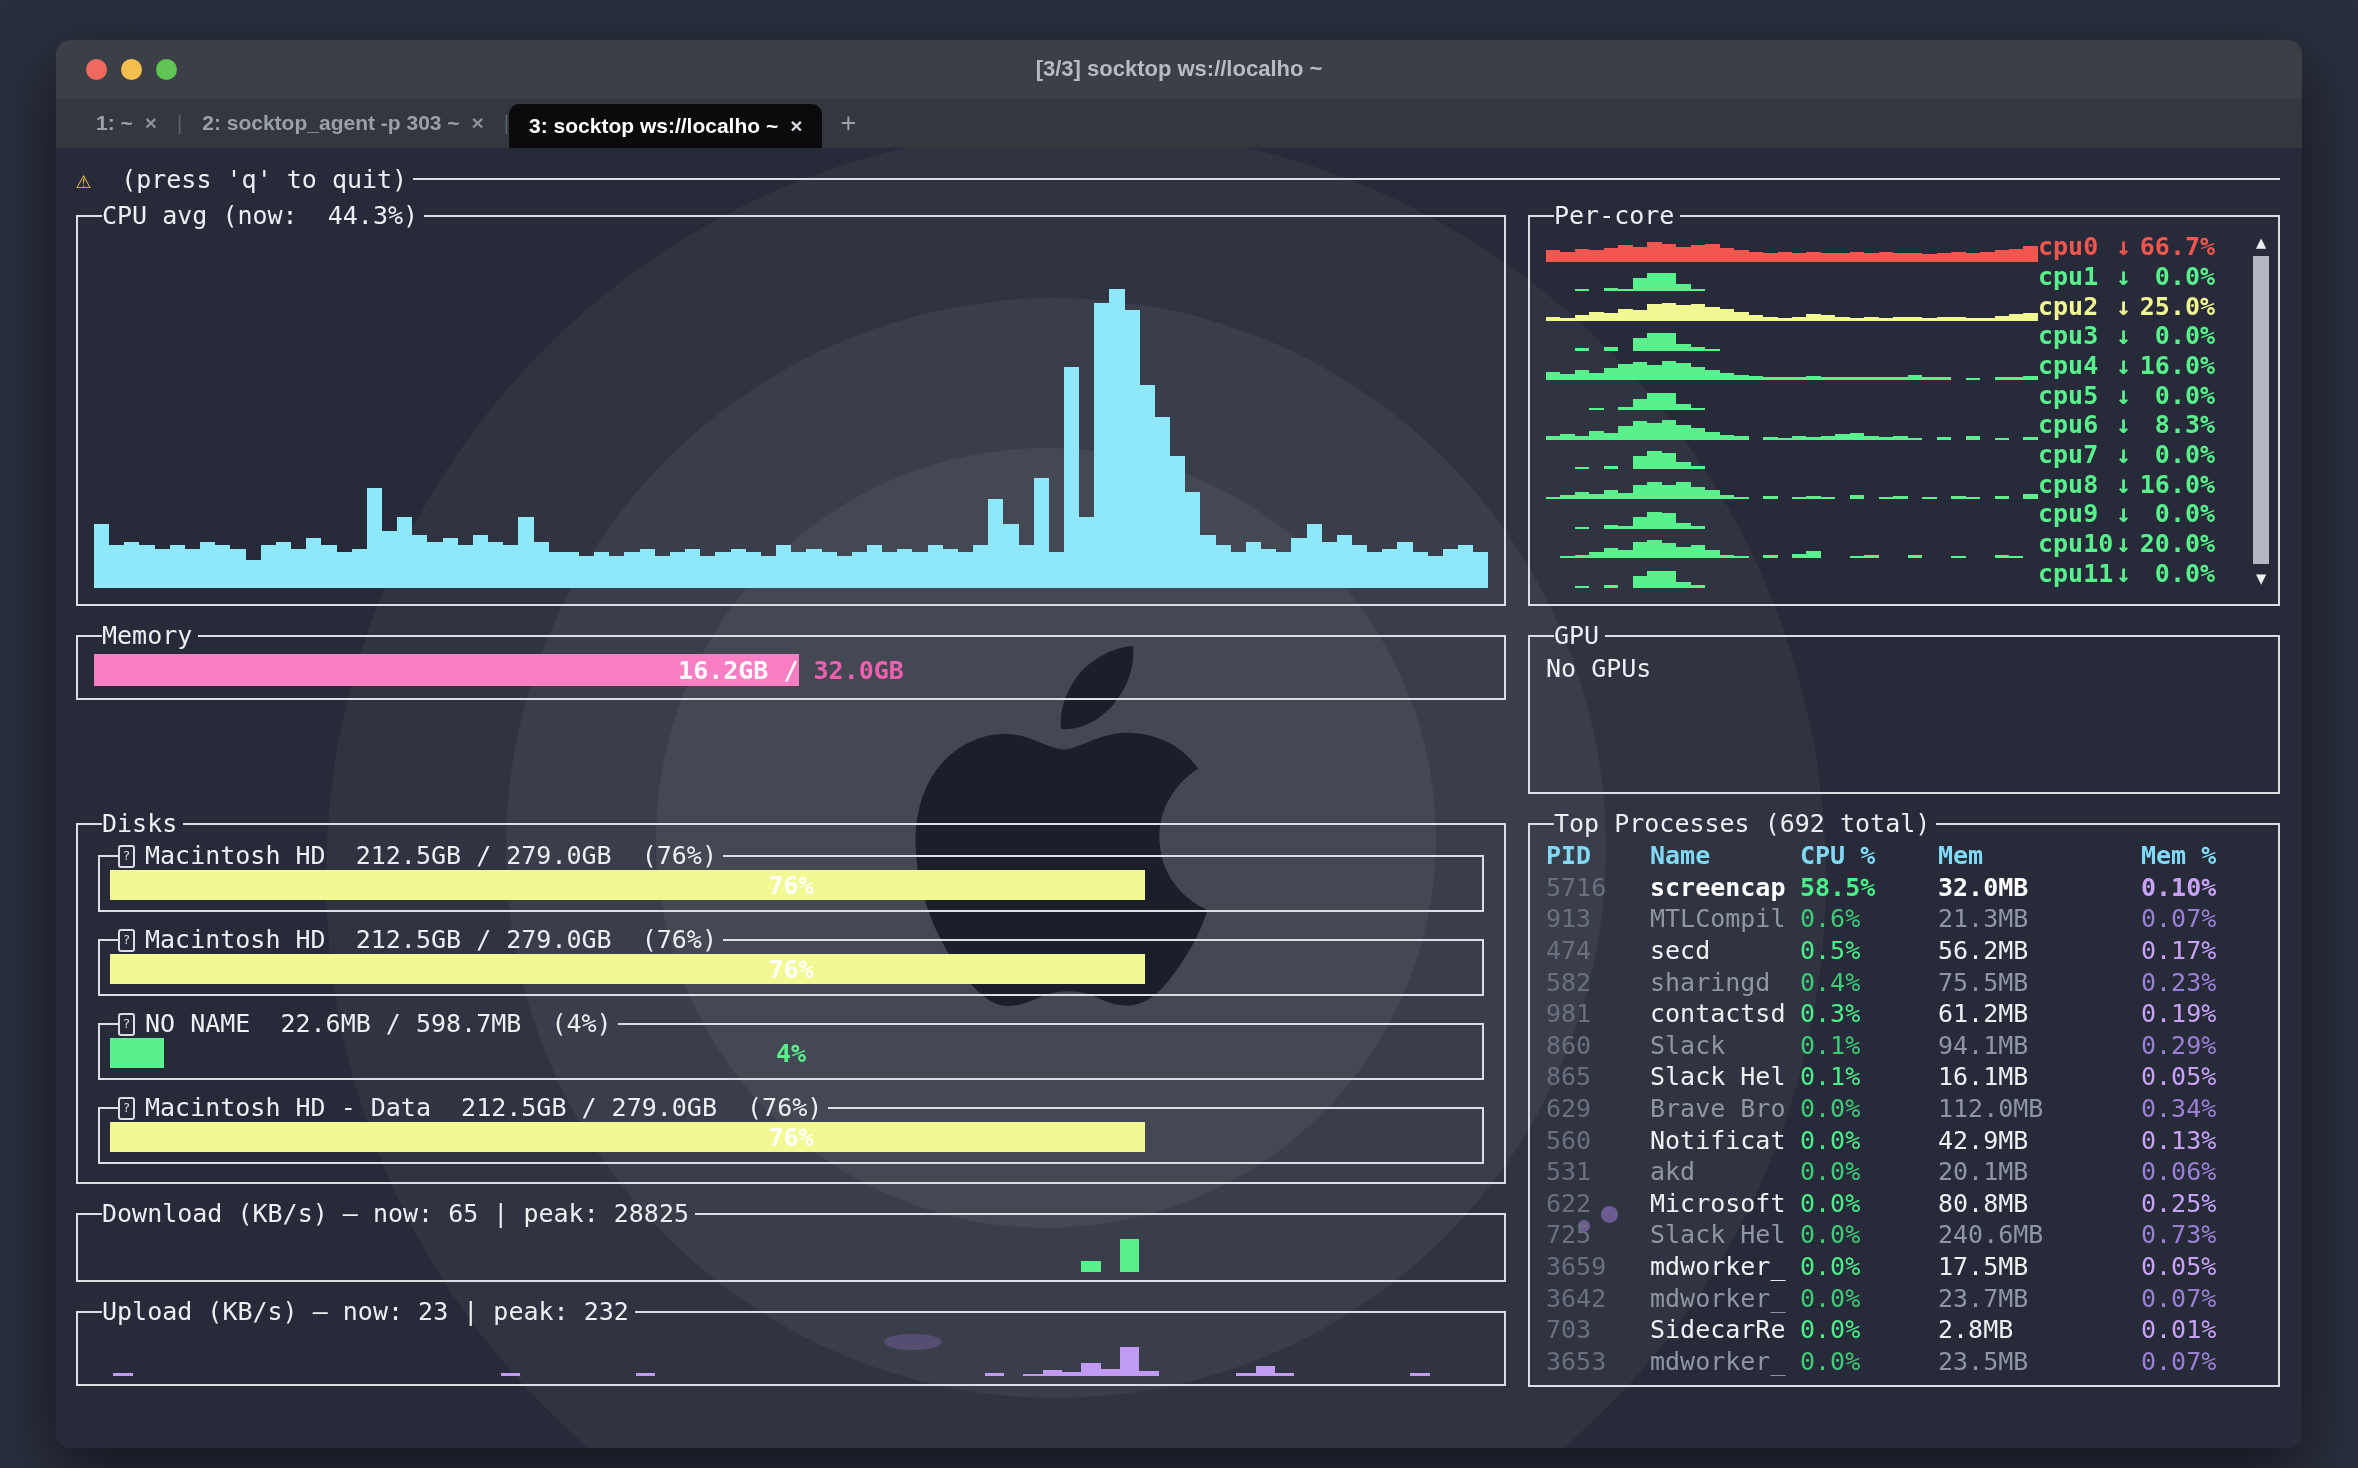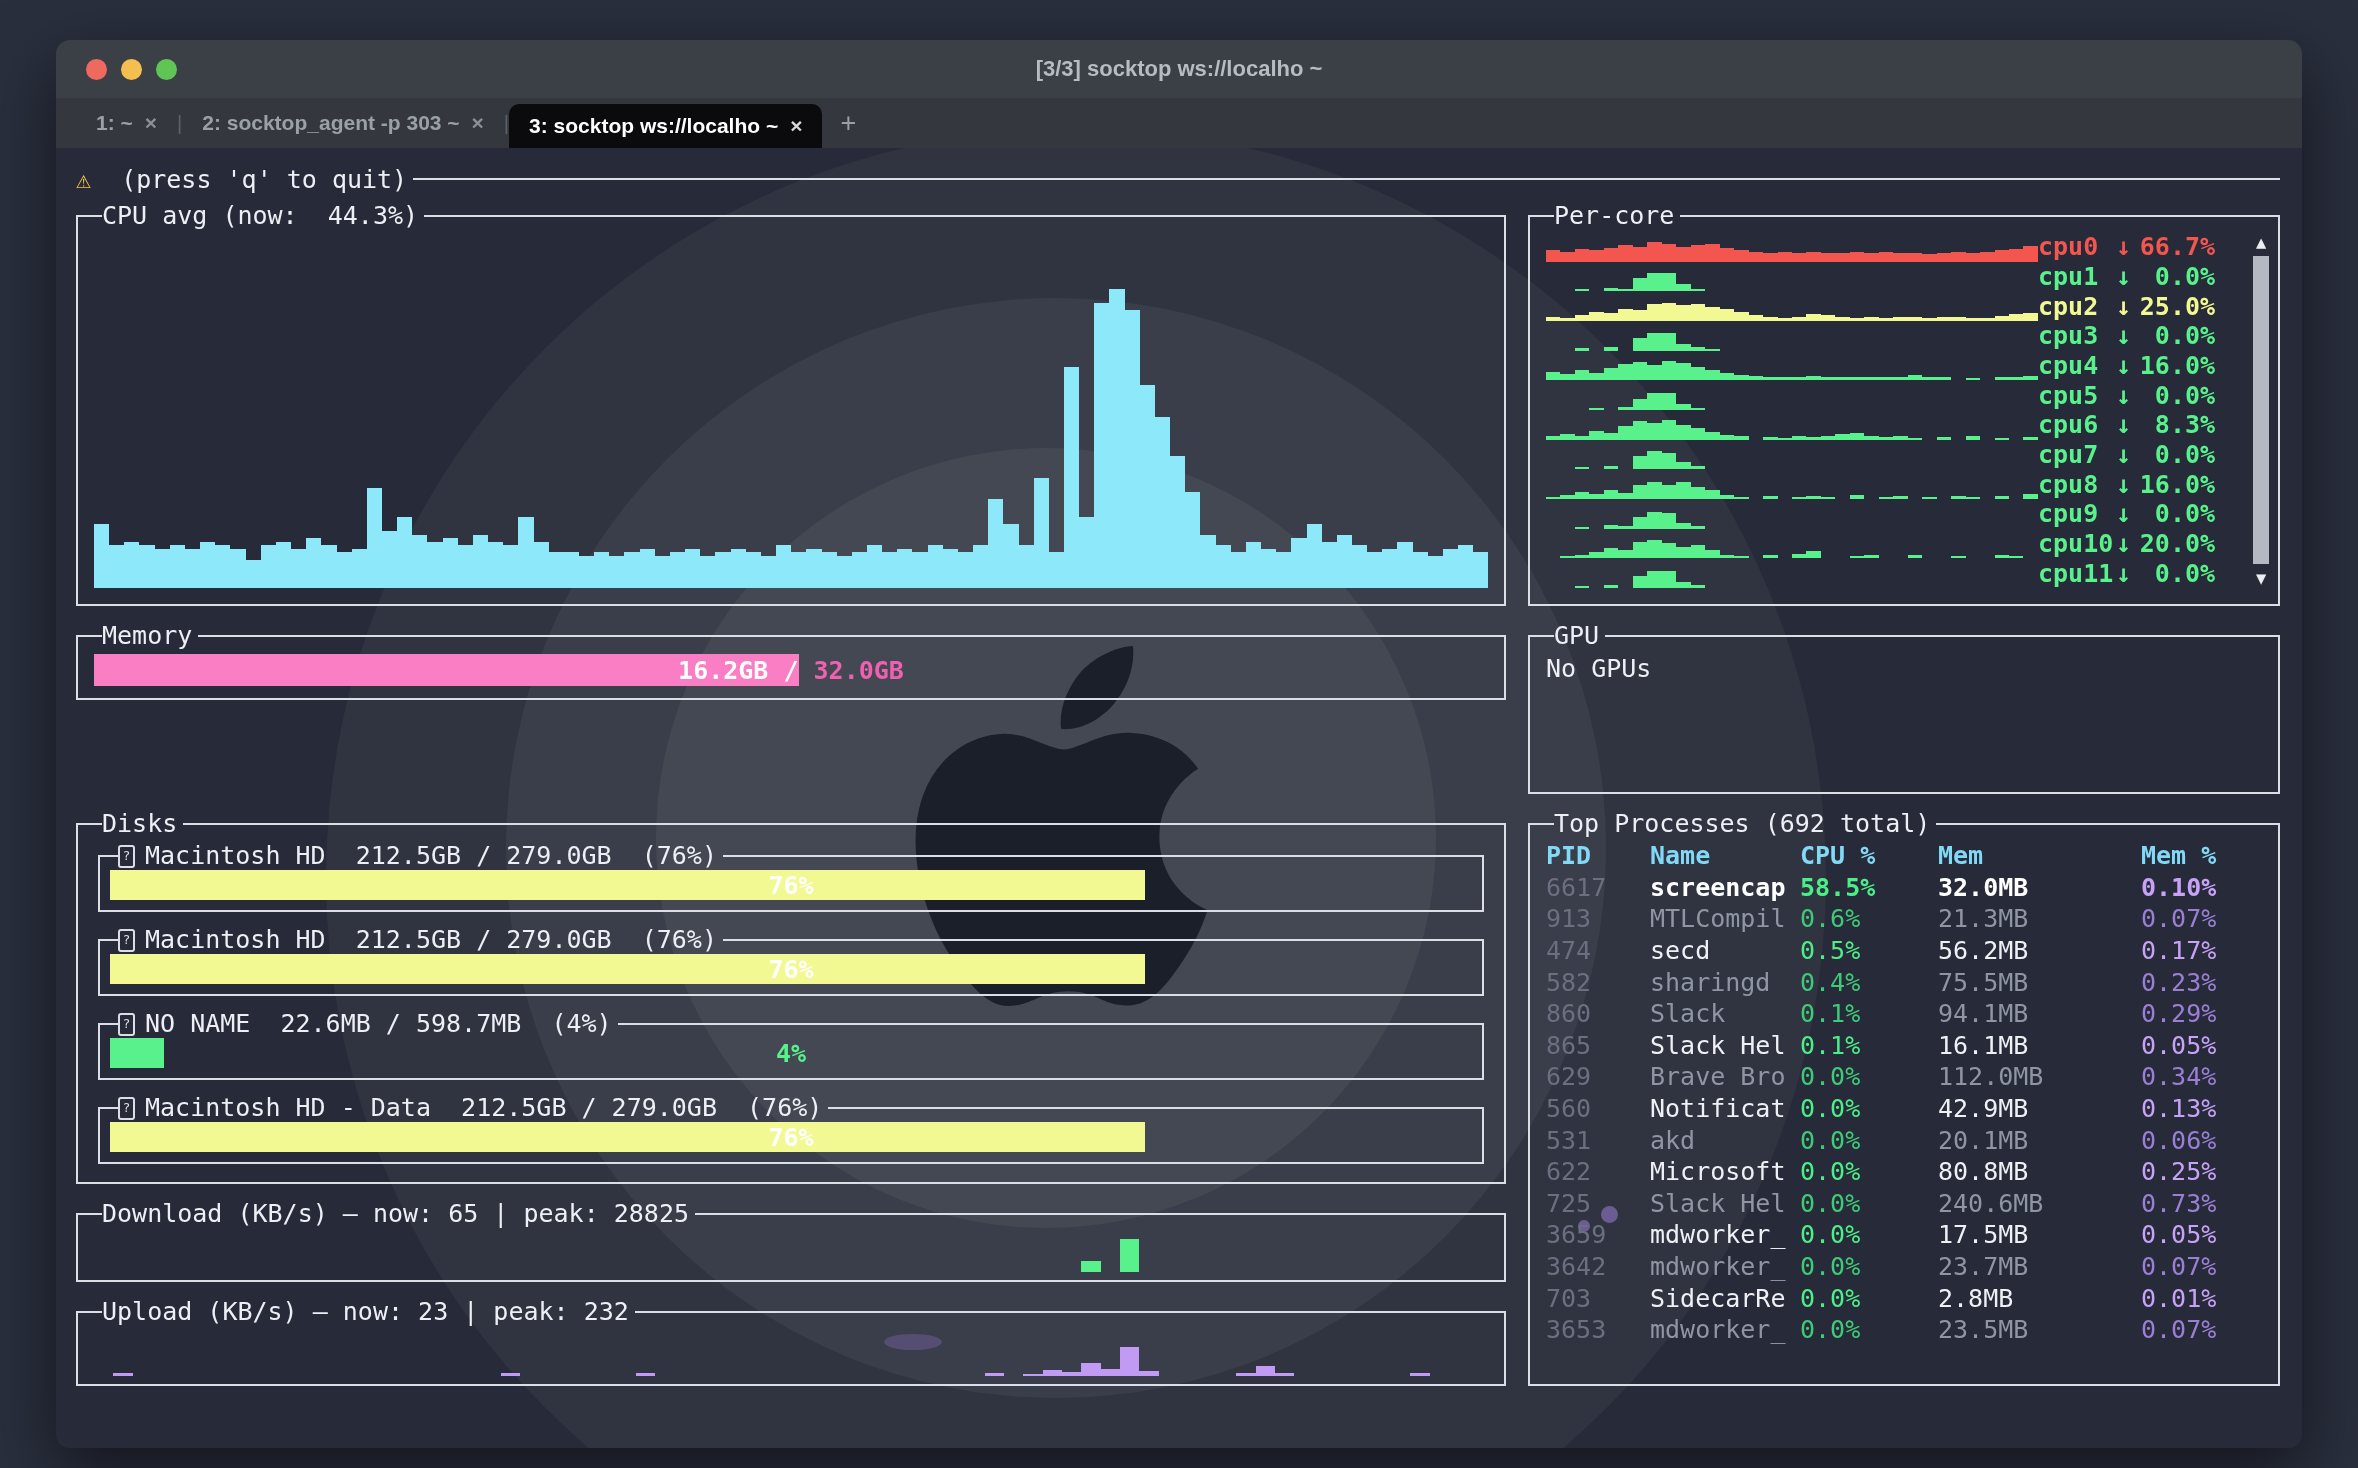--- a/index.html
+++ b/index.html
@@ -955,24 +955,25 @@
               </div>
           </fieldset>
         </div>
 
         <fieldset class="panel" id="proc-field">
           <legend>Top Processes (692 total)</legend>
           <div class="proc-head" id="proc-head">
               <div class="prow"><span class="c-hpid">PID</span><span class="c-hname">Name</span><span class="c-hcpu">CPU %</span><span class="c-hmem">Mem</span><span class="c-hmempct">Mem %</span></div>
             </div>
           <div class="proc-body" id="proc-body">
-              <div class="prow r-sel r-bright"><span class="c-pid">6617</span><span class="c-name">screencap</span><span class="c-cpu">58.5%</span><span class="c-mem">32.0MB</span><span class="c-mempct">0.10%</span></div>
+              <div class="prow r-sel r-bright"><span class="c-pid">5716</span><span class="c-name">screencap</span><span class="c-cpu">58.5%</span><span class="c-mem">32.0MB</span><span class="c-mempct">0.10%</span></div>
               <div class="prow r-dim"><span class="c-pid">913</span><span class="c-name">MTLCompil</span><span class="c-cpu">0.6%</span><span class="c-mem">21.3MB</span><span class="c-mempct">0.07%</span></div>
               <div class="prow r-bright"><span class="c-pid">474</span><span class="c-name">secd</span><span class="c-cpu">0.5%</span><span class="c-mem">56.2MB</span><span class="c-mempct">0.17%</span></div>
               <div class="prow r-dim"><span class="c-pid">582</span><span class="c-name">sharingd</span><span class="c-cpu">0.4%</span><span class="c-mem">75.5MB</span><span class="c-mempct">0.23%</span></div>
+              <div class="prow r-bright"><span class="c-pid">981</span><span class="c-name">contactsd</span><span class="c-cpu">0.3%</span><span class="c-mem">61.2MB</span><span class="c-mempct">0.19%</span></div>
               <div class="prow r-dim"><span class="c-pid">860</span><span class="c-name">Slack</span><span class="c-cpu">0.1%</span><span class="c-mem">94.1MB</span><span class="c-mempct">0.29%</span></div>
               <div class="prow r-bright"><span class="c-pid">865</span><span class="c-name">Slack Hel</span><span class="c-cpu">0.1%</span><span class="c-mem">16.1MB</span><span class="c-mempct">0.05%</span></div>
               <div class="prow r-dim"><span class="c-pid">629</span><span class="c-name">Brave Bro</span><span class="c-cpu">0.0%</span><span class="c-mem">112.0MB</span><span class="c-mempct">0.34%</span></div>
               <div class="prow r-bright"><span class="c-pid">560</span><span class="c-name">Notificat</span><span class="c-cpu">0.0%</span><span class="c-mem">42.9MB</span><span class="c-mempct">0.13%</span></div>
               <div class="prow r-dim"><span class="c-pid">531</span><span class="c-name">akd</span><span class="c-cpu">0.0%</span><span class="c-mem">20.1MB</span><span class="c-mempct">0.06%</span></div>
               <div class="prow r-bright"><span class="c-pid">622</span><span class="c-name">Microsoft</span><span class="c-cpu">0.0%</span><span class="c-mem">80.8MB</span><span class="c-mempct">0.25%</span></div>
               <div class="prow r-dim"><span class="c-pid">725</span><span class="c-name">Slack Hel</span><span class="c-cpu">0.0%</span><span class="c-mem">240.6MB</span><span class="c-mempct">0.73%</span></div>
               <div class="prow r-bright"><span class="c-pid">3659</span><span class="c-name">mdworker_</span><span class="c-cpu">0.0%</span><span class="c-mem">17.5MB</span><span class="c-mempct">0.05%</span></div>
               <div class="prow r-dim"><span class="c-pid">3642</span><span class="c-name">mdworker_</span><span class="c-cpu">0.0%</span><span class="c-mem">23.7MB</span><span class="c-mempct">0.07%</span></div>
               <div class="prow r-bright"><span class="c-pid">703</span><span class="c-name">SidecarRe</span><span class="c-cpu">0.0%</span><span class="c-mem">2.8MB</span><span class="c-mempct">0.01%</span></div>

